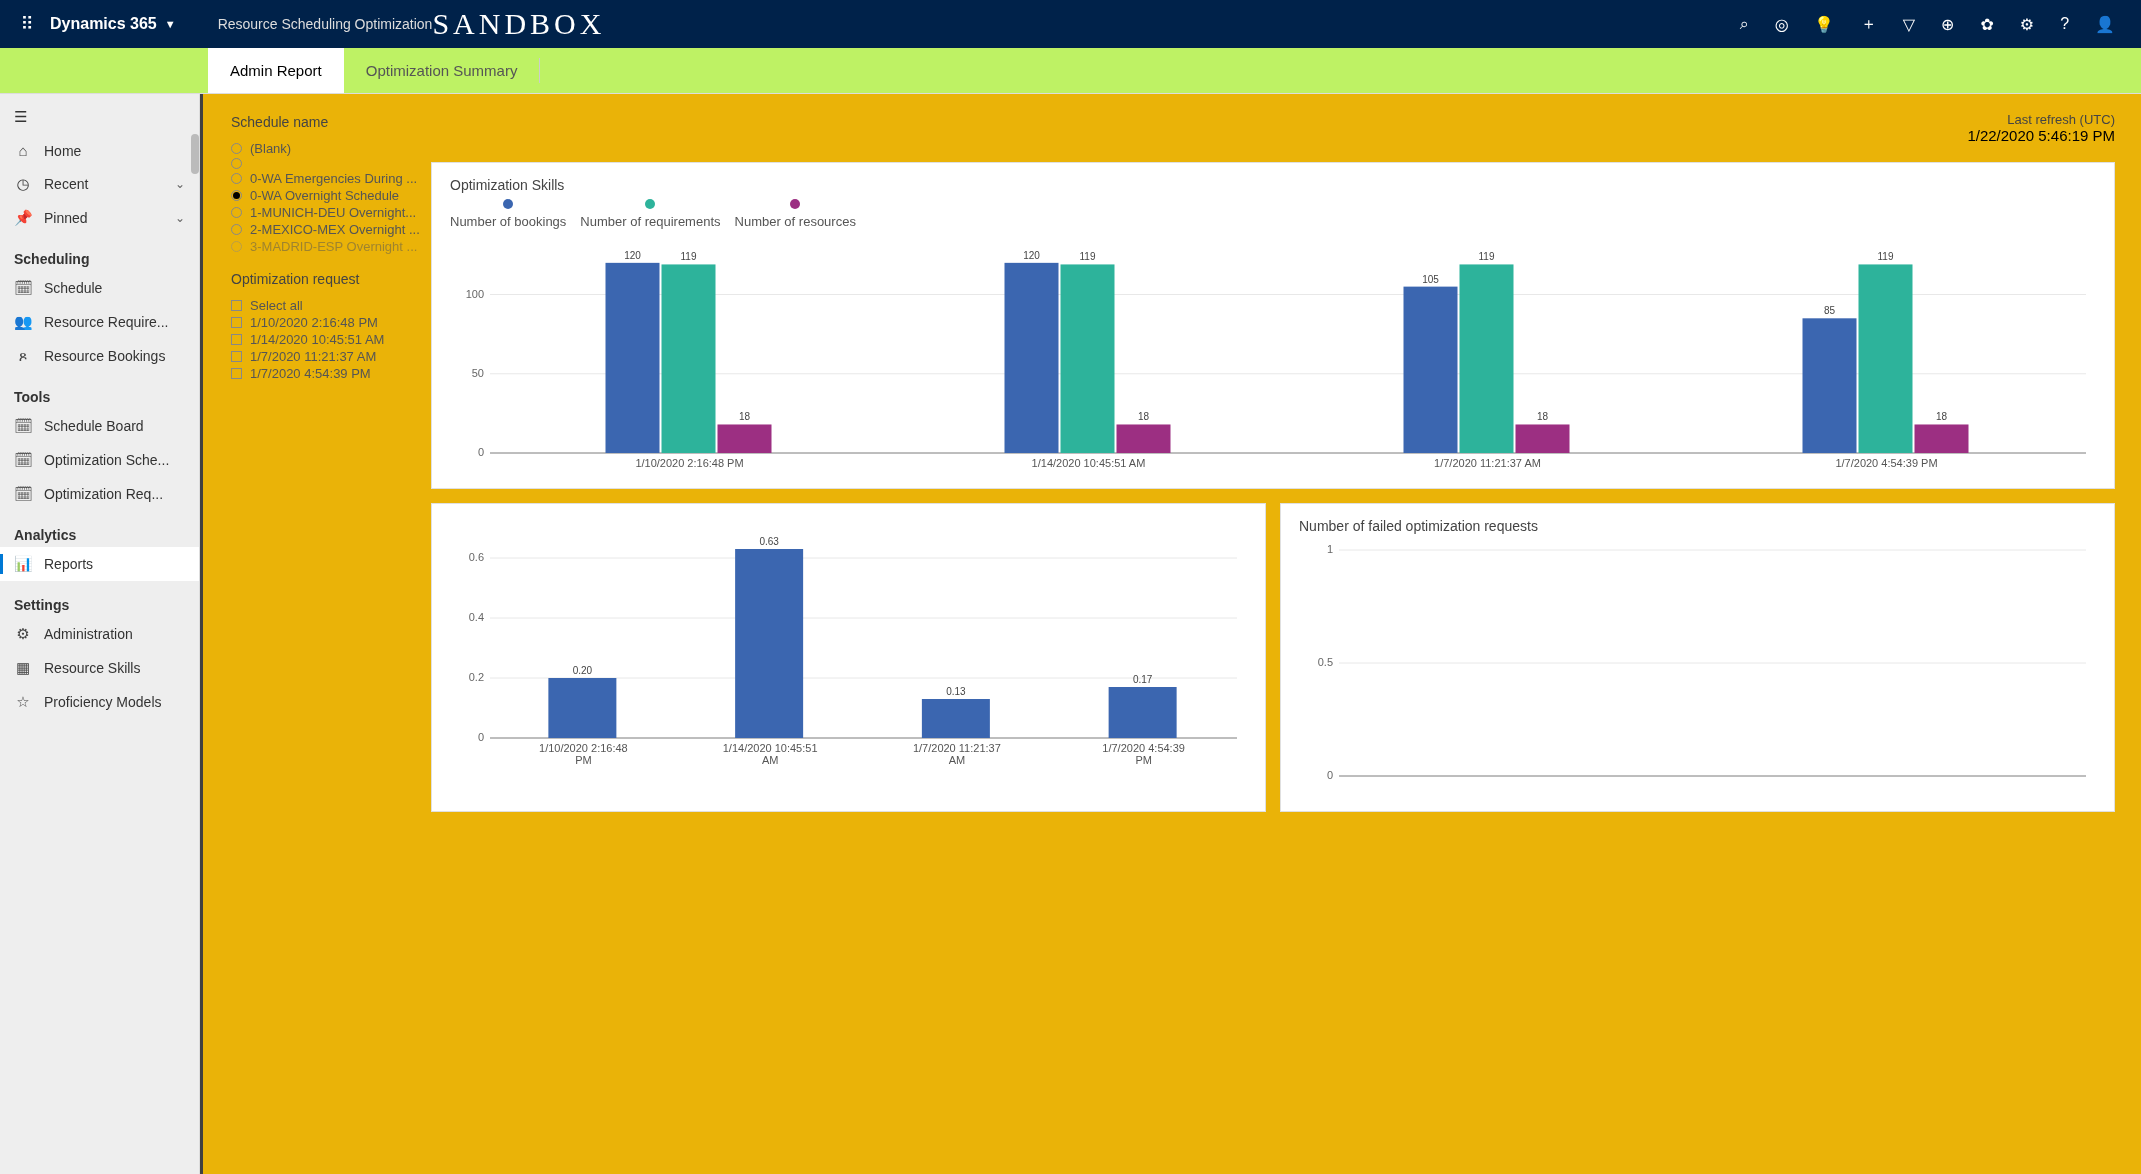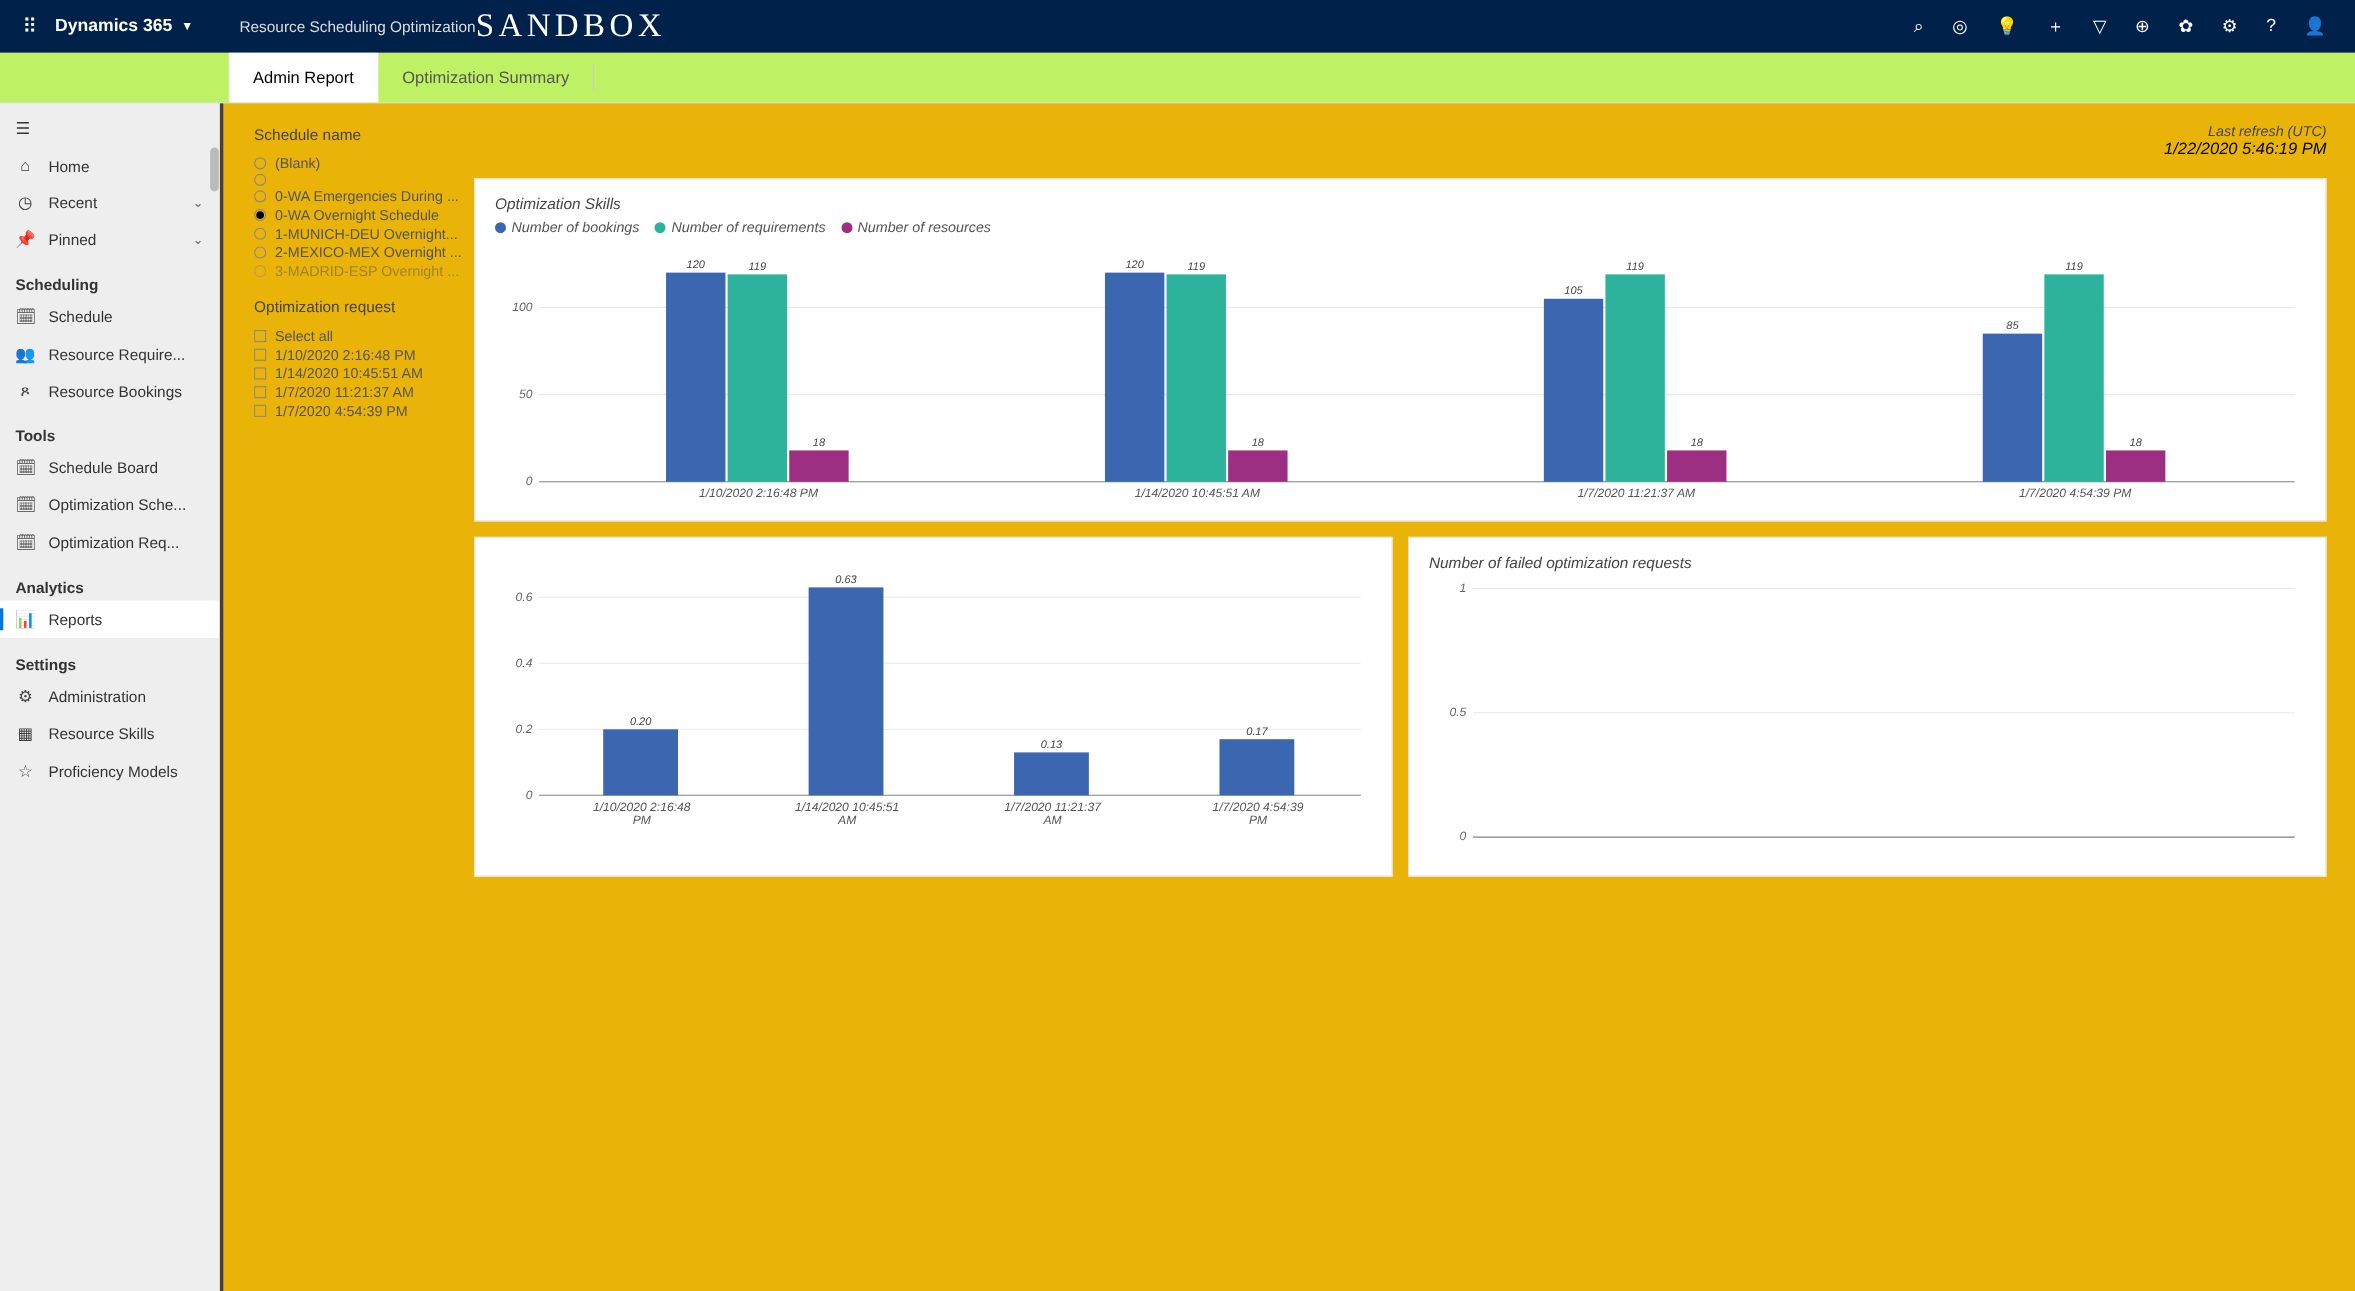--- a/index.html
+++ b/index.html
@@ -34,27 +34,27 @@
 
   
   .main { flex: 1; background: #eab308; border-left: 3px solid #404040; display:flex; }
   .filters { width: 228px; padding: 20px 0 0 28px; font-size:13px; color:#555;}
   .filttitle { font-size:14px; color:#444; margin-bottom:10px;}
   .radio, .check { display:flex; align-items:center; gap:8px; padding:1px 0; cursor:pointer; white-space:nowrap; overflow:hidden; text-overflow:ellipsis;}
   .radio .r { width:11px; height:11px; border:1px solid #888; border-radius:50%; display:inline-flex; align-items:center; justify-content:center;}
   .radio.sel .r::after { content:""; width:7px; height:7px; background:#000; border-radius:50%;}
   .check .c { width:11px; height:11px; border:1px solid #888; display:inline-block;}
 
-  .charts { flex:1; padding: 18px 26px 0 0; display:flex; flex-direction:column; gap:14px; overflow:hidden;font-style:italic;}
+  .charts { flex:1; padding: 18px 26px 0 0; display:flex; flex-direction:column; gap:14px; overflow:hidden;}
   .refresh { text-align:right; font-size:13px; color:#444; margin-bottom:4px;}
   .refresh .ts { font-size:15px; color:#000;}
   .card { background:#fff; border:1px solid #e0e0e0; padding:14px 18px 8px;}
   .ctitle { font-size:14px; color:#444; margin-bottom:6px;}
   .legend { display:flex; gap:14px; font-size:13px; color:#555; margin-bottom:8px;}
-  .legend span { display:flex; align-items:center; gap:5px;}
+  .legend span { display:flex; align-items:center; gap:5px;flex-direction:column;}
   .dot { width:10px; height:10px; border-radius:50%; display:inline-block;}
 
   svg text { font-size:11px; fill:#666; }
   .axis { stroke:#888; stroke-width:1;}
   .grid { stroke:#e8e8e8; stroke-width:1;}
   .ytick { font-size:11px; fill:#666; text-anchor:end;}
   .xlabel { font-size:11px; fill:#555; text-anchor:middle;}
   .vlabel { font-size:10px; fill:#444; text-anchor:middle;}
 
   .row2 { display:flex; gap:14px;}

